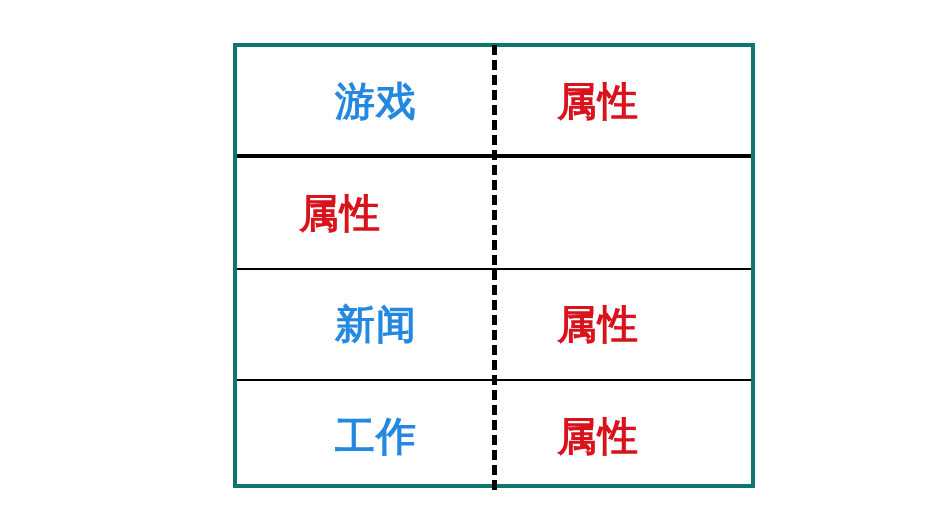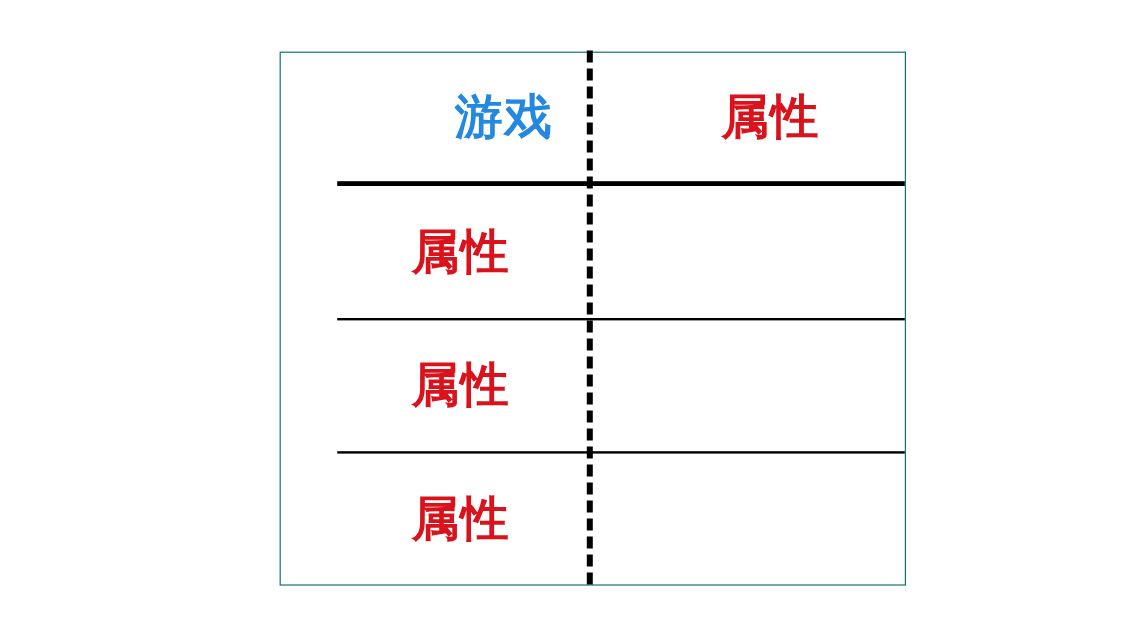--- a/index.html
+++ b/index.html
@@ -16,23 +16,22 @@
   }
 
   
   #mapping-table {
     position: absolute;
     left: 233px;
     top: 43px;
     width: 522px;
     height: 445px;
     box-sizing: border-box;
-    border: 1px solid #0f766e;
+    border: 4px solid #0f766e;
     background: #ffffff;
-    padding-left: 47px;
   }
 
   .table-row {
     position: relative;
     box-sizing: border-box;
     display: flex;
     width: 100%;
     height: 111.25px;
   }
   .table-row.thick-bottom { border-bottom: 4px solid #000000; }
@@ -92,26 +91,32 @@
     </div>
   </div>
 
   <div class="table-row thin-bottom">
     <div class="cell cell-right">
       <span class="cell-text text-target">属性</span>
     </div>
   </div>
 
   <div class="table-row thin-bottom">
+    <div class="cell cell-left">
+      <span class="cell-text text-source">新闻</span>
+    </div>
     <div class="cell cell-right">
       <span class="cell-text text-target">属性</span>
     </div>
   </div>
 
   <div class="table-row no-bottom">
+    <div class="cell cell-left">
+      <span class="cell-text text-source">工作</span>
+    </div>
     <div class="cell cell-right">
       <span class="cell-text text-target">属性</span>
     </div>
   </div>
 
   <div id="dashed-separator"></div>
 
 </div>
 
 </body></html>

